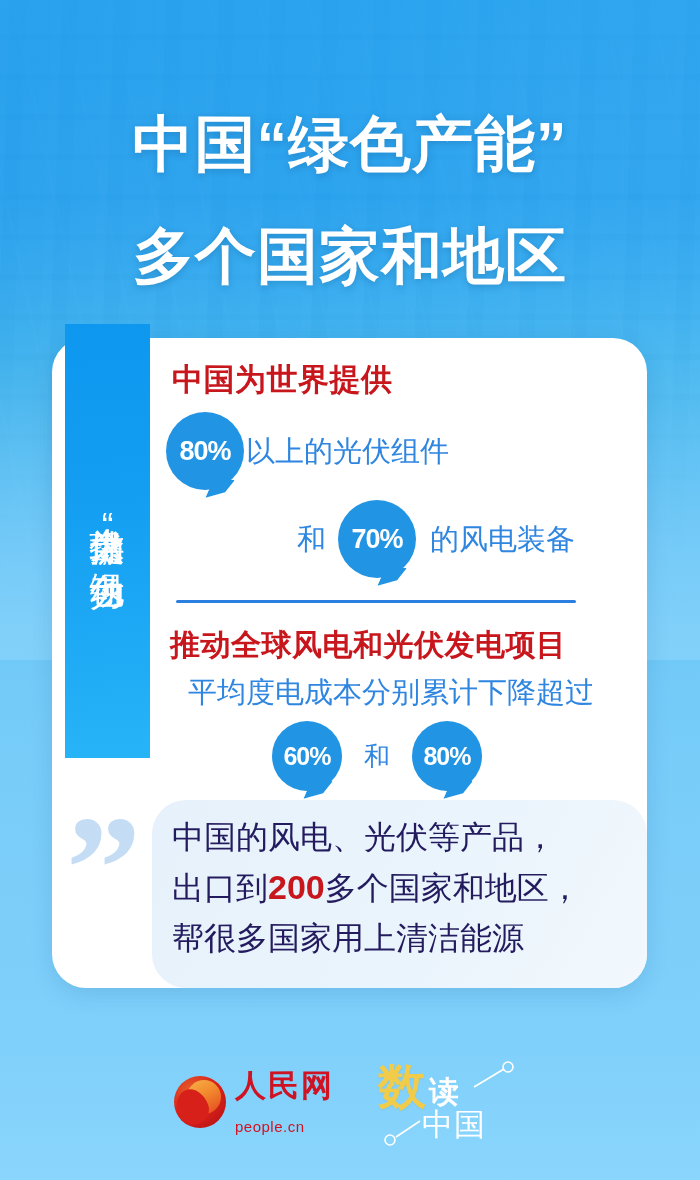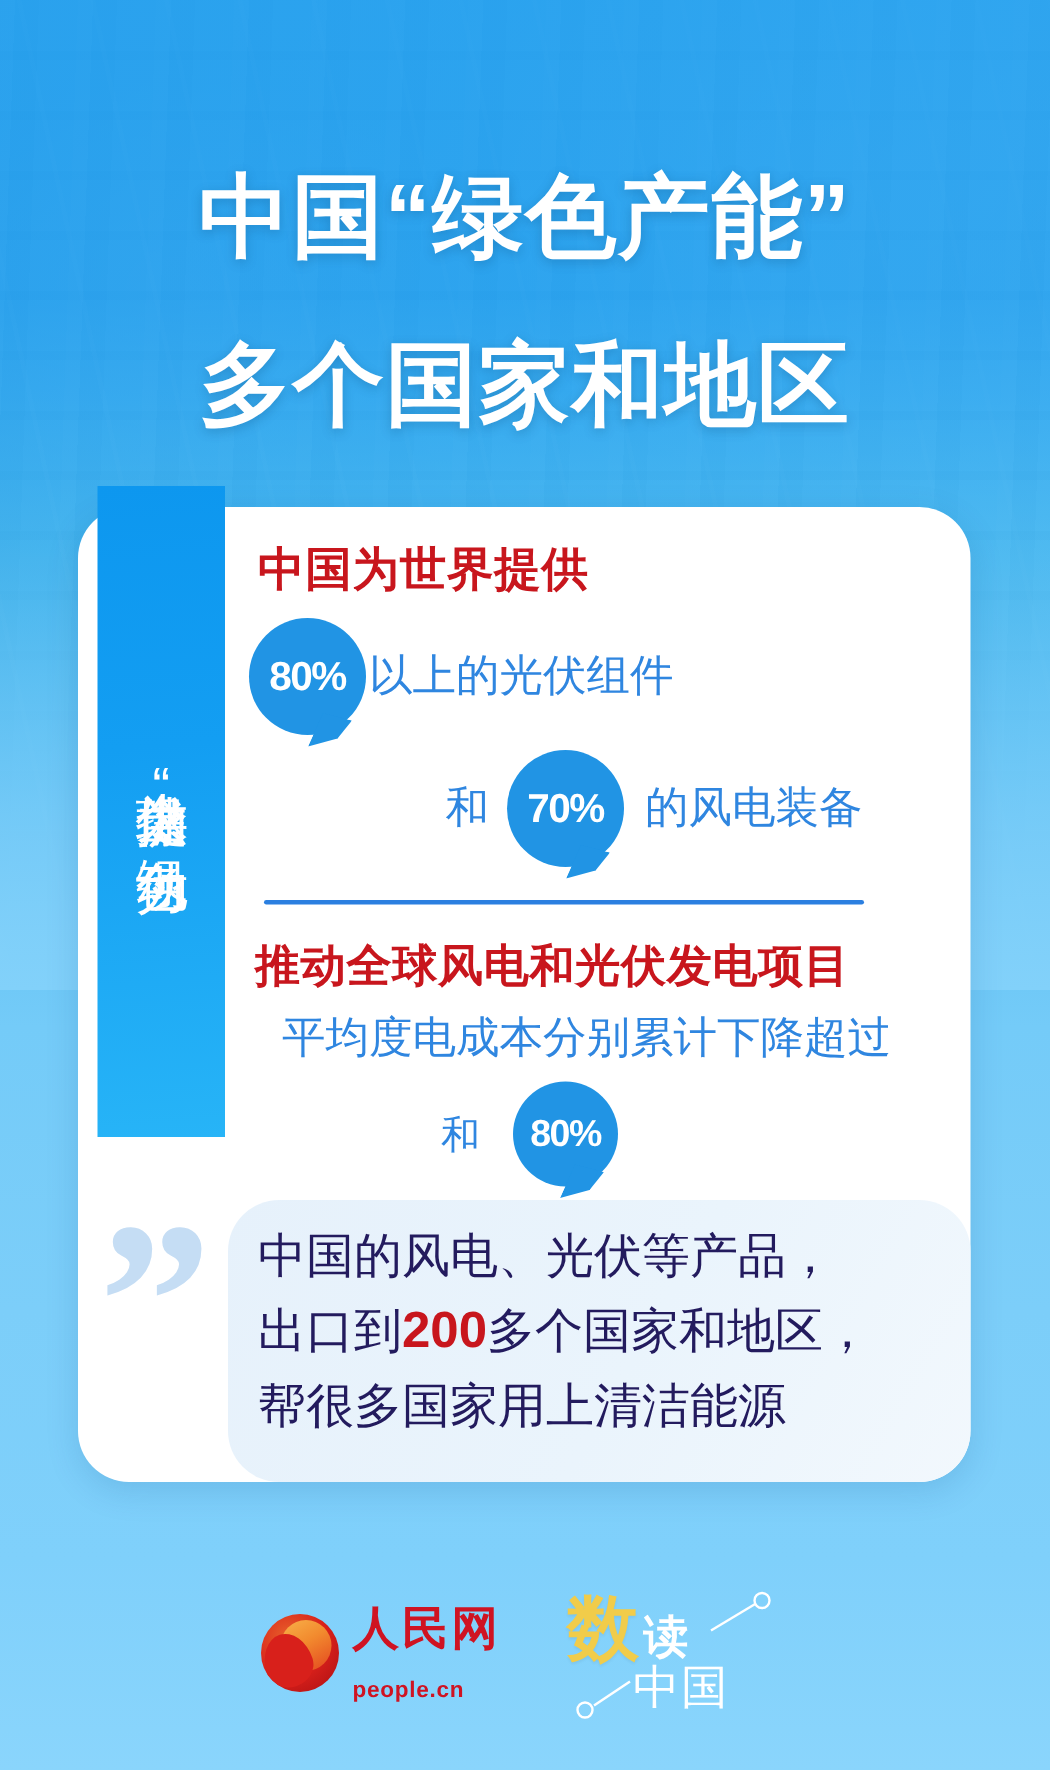--- a/index.html
+++ b/index.html
@@ -249,21 +249,21 @@
     border-radius: 50% 50% 50% 50% / 60% 60% 40% 40%;
     background: #d8201b;
     transform: rotate(-18deg);
   }
   .pn-words { display: flex; flex-direction: column; line-height: 1; }
   .pn-cn {
     color: #cf1322; font-size: 31px; font-weight: 700; letter-spacing: 2px;
     font-family: "Liberation Serif", "DejaVu Serif", serif;
   }
   .pn-en {
-    color: #cf1322; font-size: 15px; font-weight: 700; letter-spacing: .5px;
+    color: #cf1322; font-size: 15px; font-weight: 400; letter-spacing: .5px;
     margin-top: 18px;
   }
 
   .sd-logo { position: relative; width: 150px; height: 90px; flex: none; }
   .sd-shu {
     position: absolute; left: 2px; top: 6px;
     color: #f1cc4a; font-size: 48px; font-weight: 700; line-height: 48px;
     font-family: "Liberation Serif", "DejaVu Serif", serif;
     text-shadow: 0 1px 2px rgba(0,0,0,.06);
   }
@@ -315,20 +315,21 @@
 
     <div class="divider" style="width:400px; margin:22px 0 0 4px;"></div>
 
     <div class="head-red second" style="margin-top:22px; margin-left:-2px;">推动全球风电和光伏发电项目</div>
 
     <div class="stat-row" style="margin-top:10px;margin-left:16px;">
       <span class="plain">平均度电成本分别累计下降超过</span>
     </div>
 
     <div class="stat-row" style="margin-top:12px; margin-left:100px;">
+      <span class="bubble sm">60%</span>
       <span class="plain" style="margin:0 22px; font-size:26px;">和</span>
       <span class="bubble sm">80%</span>
     </div>
 
     <div class="divider" style="width:400px; margin:32px 0 0 14px;"></div>
   </div>
 
   <div class="quote-marks">”</div>
   <div class="quote-box"></div>
   <div class="quote-text">

